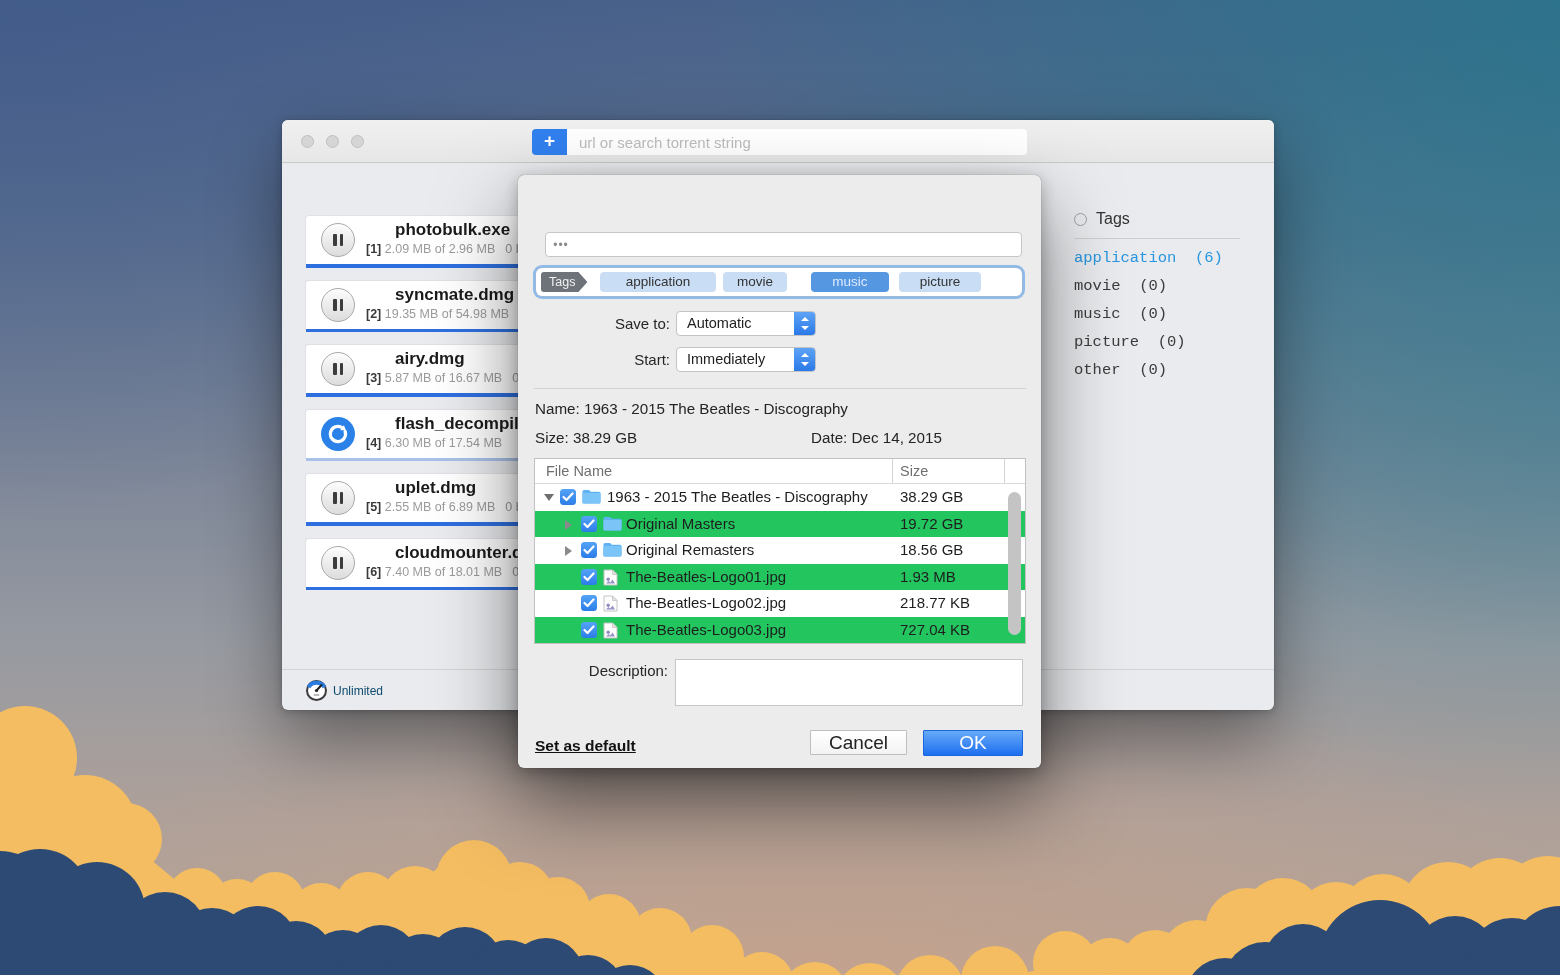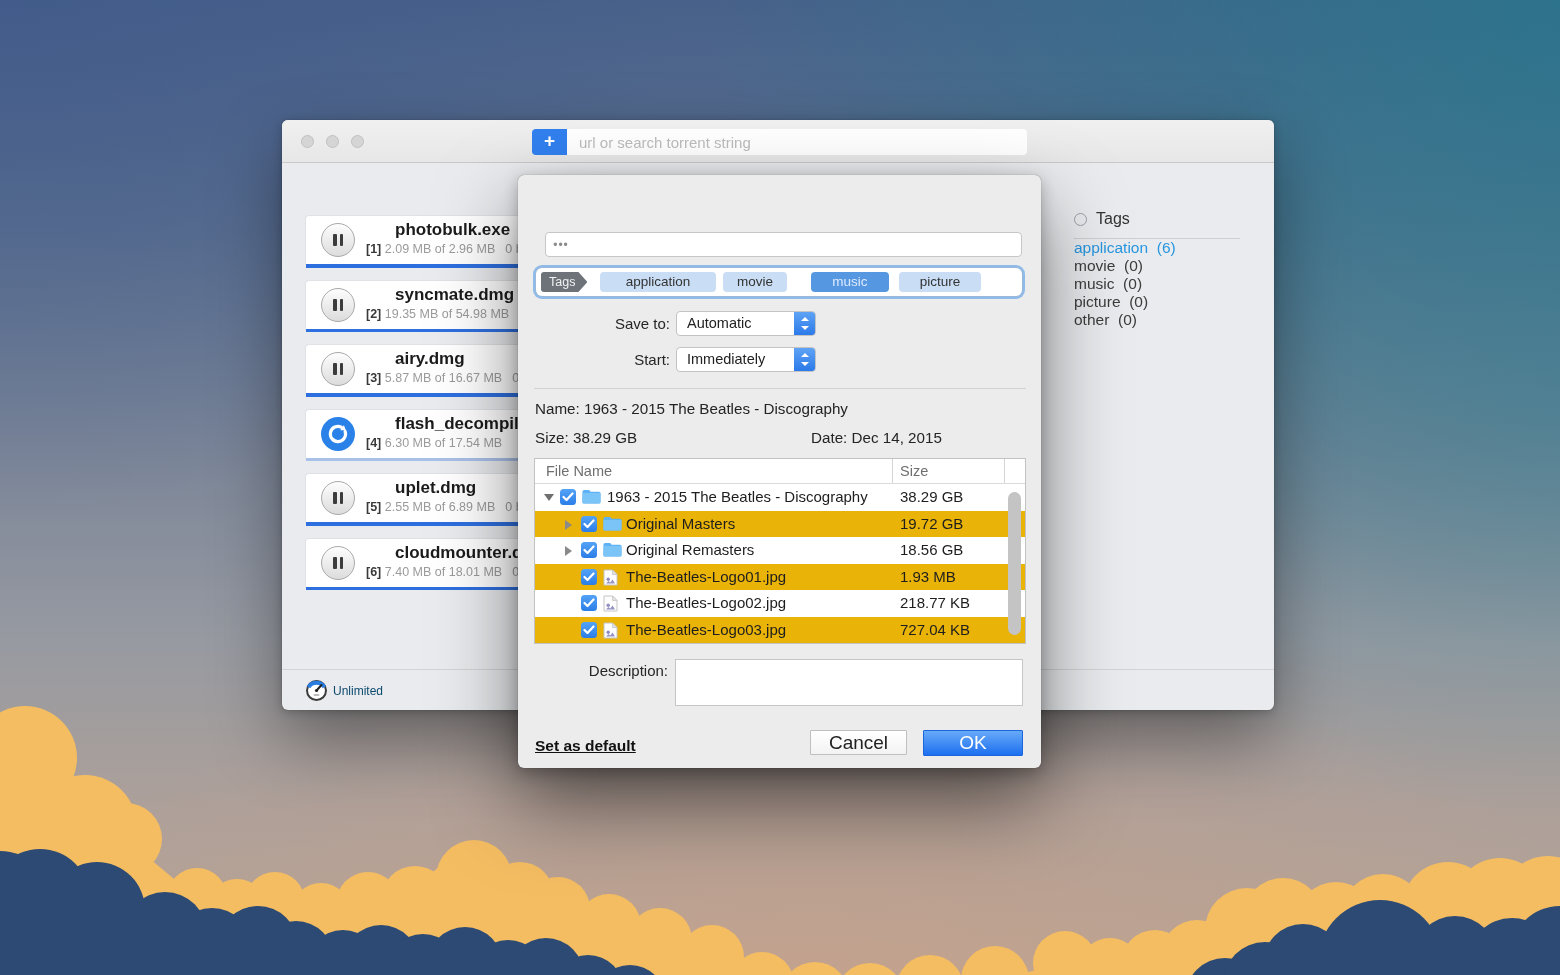--- a/index.html
+++ b/index.html
@@ -77,21 +77,21 @@
   .mw-footer-sep { position:absolute; left:0px; top:549px; width:100%; height:1px; background:#d4d4d4; }
   .mw-footer { position:absolute; left:23px; top:559px; display:flex; align-items:center; gap:5px; }
   .mw-footer span { font-size:12px; color:#0c4a6e;text-align:right; }
 
   
   .tags-panel { position:absolute; left:792px; top:90px; width:182px; }
   .tp-header { display:flex; align-items:center; gap:9px; }
   .tp-ring { width:13px; height:13px; border-radius:50%; border:1.5px solid #9aa0a6; background:transparent; }
   .tp-title { font-size:16px; color:#333; }
   .tp-sep { margin-top:10px; width:166px; height:1px; background:#cfcfcf; }
-  .tp-item { font-size:15.5px; color:#3c3c3c; }
+  .tp-item { margin-top:10px; font-size:15.5px; color:#3c3c3c;font-family:Liberation Mono, monospace; }
   .tp-item:first-of-type { margin-top:13px; }
   .tp-item.active { color:#2896e0; }
 
   
   .dialog {
     position:absolute; left:518px; top:175px; width:523px; height:593px;
     border-radius:6px; background:#ececec;
     box-shadow: 0 34px 80px rgba(0,0,0,0.50), 0 4px 16px rgba(0,0,0,0.25), 0 0 1px rgba(0,0,0,0.5);
   }
   .dlg-titlebar {
@@ -177,21 +177,21 @@
     background:#fff; border:1px solid #c2c2c2;
   }
   .ft-header {
     position:relative; height:25px; border-bottom:1px solid #dadada; background:#fff;
   }
   .ft-header .h-name { position:absolute; left:11px; top:4px; font-size:14.5px; color:#6f6f6f; }
   .ft-header .h-size { position:absolute; left:365px; top:4px; font-size:14.5px; color:#6f6f6f; }
   .ft-header .h-div1 { position:absolute; left:357px; top:0; width:1px; height:100%; background:#d4d4d4; }
   .ft-header .h-div2 { position:absolute; left:469px; top:0; width:1px; height:100%; background:#d4d4d4; }
   .ft-row { position:relative; height:26.5px; background:#fff; }
-  .ft-row.alt { background:#eab308; }
+  .ft-row.alt { background:#22c55e; }
   .ft-row .cell-size { position:absolute; left:365px; top:4px; font-size:15px; color:#1e1e1e; white-space:nowrap; }
   .ft-row .cell-name { position:absolute; top:4px; font-size:15px; color:#1e1e1e; white-space:nowrap; }
   .disc { position:absolute; top:9px; width:0; height:0; }
   .disc.down { border-left:5.5px solid transparent; border-right:5.5px solid transparent; border-top:7px solid #6f6f6f; top:10px; }
   .disc.right { border-top:5.5px solid transparent; border-bottom:5.5px solid transparent; border-left:7px solid #8a8a8a; }
   .cbx {
     position:absolute; top:5px; width:16px; height:16px; border-radius:3.5px;
     background:linear-gradient(#54a3f6,#2b7de8);
   }
   .cbx svg { position:absolute; left:2px; top:3px; }

